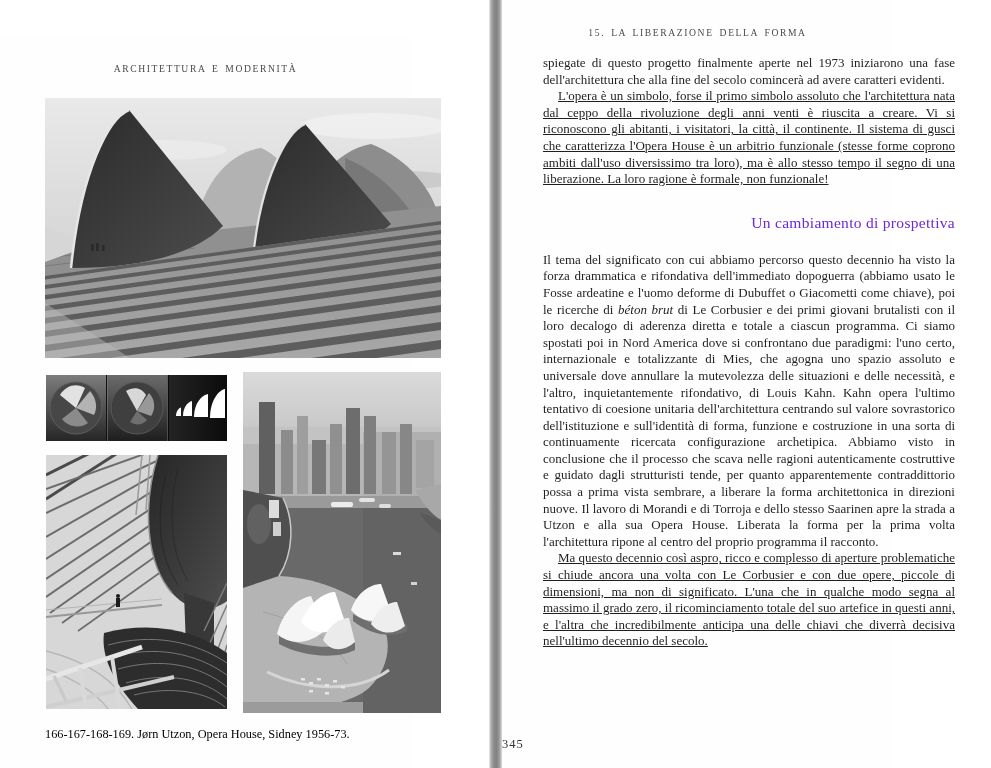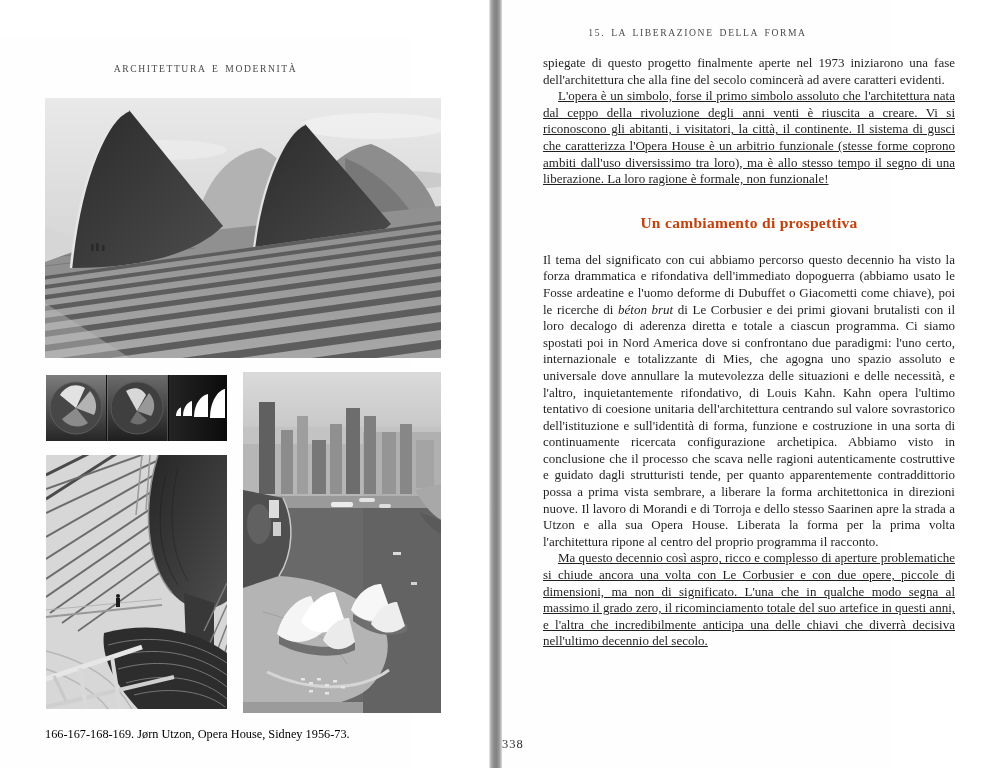--- a/index.html
+++ b/index.html
@@ -18,22 +18,22 @@
   .fig-top{left:45px;top:62px;width:396px;height:260px;}
   .fig-strip{left:46px;top:339px;width:181px;height:66px;}
   .fig-interior{left:46px;top:419px;width:181px;height:254px;}
   .fig-aerial{left:243px;top:336px;width:198px;height:341px;}
   .figure svg{display:block;width:100%;height:100%;}
   .caption{position:absolute;left:45px;top:691px;width:400px;font-size:12.3px;color:#000000;}
   .text-col{position:absolute;left:41px;top:55px;width:412px;}
   .body-para{margin:0;font-size:13px;line-height:16.6px;text-align:justify;color:#1f1f1f;
           hyphens:auto;-webkit-hyphens:auto;}
   .body-para.indent{text-indent:15px;text-decoration:underline;}
-  h2.section{font-size:15.5px;font-weight:700;text-align:center;margin:26px 0 20px;
-          color:#c2410c;letter-spacing:0.3px;}
+  h2.section{font-size:15.5px;font-weight:400;text-align:right;margin:26px 0 20px;
+          color:#6d28d9;letter-spacing:0.3px;}
 </style>
 </head>
 <body>
 
 <div class="screen">
 
   <div class="page page-left">
     <div class="running-header">ARCHITETTURA E MODERNITÀ</div>
 
     <div class="figure fig-top">
@@ -248,16 +248,16 @@
           <p class="body-para"><span>spiegate di questo progetto finalmente aperte nel 1973 iniziarono una fase dell'architettura che alla fine del secolo comincerà ad avere caratteri evidenti.</span></p>
           <p class="body-para indent"><span>L'opera è un simbolo, forse il primo simbolo assoluto che l'architettura nata dal ceppo della rivoluzione degli anni venti è riuscita a creare. Vi si riconoscono gli abitanti, i visitatori, la città, il continente. Il sistema di gusci che caratterizza l'Opera House è un arbitrio funzionale (stesse forme coprono ambiti dall'uso diversissimo tra loro), ma è allo stesso tempo il segno di una liberazione. La loro ragione è formale, non funzionale!</span></p>
         </div>
       <h2 class="section">Un cambiamento di prospettiva</h2>
       <div>
           <p class="body-para"><span>Il tema del significato con cui abbiamo percorso questo decennio ha visto la forza drammatica e rifondativa dell'immediato dopoguerra (abbiamo usato le Fosse ardeatine e l'uomo deforme di Dubuffet o Giacometti come chiave), poi le ricerche di </span><em>béton brut</em><span> di Le Corbusier e dei primi giovani brutalisti con il loro decalogo di aderenza diretta e totale a ciascun programma. Ci siamo spostati poi in Nord America dove si confrontano due paradigmi: l'uno certo, internazionale e totalizzante di Mies, che agogna uno spazio assoluto e universale dove annullare la mutevolezza delle situazioni e delle necessità, e l'altro, inquietantemente rifondativo, di Louis Kahn. Kahn opera l'ultimo tentativo di coesione unitaria dell'architettura centrando sul valore sovrastorico dell'istituzione e sull'identità di forma, funzione e costruzione in una sorta di continuamente ricercata configurazione archetipica. Abbiamo visto in conclusione che il processo che scava nelle ragioni autenticamente costruttive e guidato dagli strutturisti tende, per quanto apparentemente contraddittorio possa a prima vista sembrare, a liberare la forma architettonica in direzioni nuove. Il lavoro di Morandi e di Torroja e dello stesso Saarinen apre la strada a Utzon e alla sua Opera House. Liberata la forma per la prima volta l'architettura ripone al centro del proprio programma il racconto.</span></p>
           <p class="body-para indent"><span>Ma questo decennio così aspro, ricco e complesso di aperture problematiche si chiude ancora una volta con Le Corbusier e con due opere, piccole di dimensioni, ma non di significato. L'una che in qualche modo segna al massimo il grado zero, il ricominciamento totale del suo artefice in questi anni, e l'altra che incredibilmente anticipa una delle chiavi che diverrà decisiva nell'ultimo decennio del secolo.</span></p>
         </div>
     </div>
 
-    <div class="page-number">338</div>
+    <div class="page-number">345</div>
   </div>
 
 </div>
 
 </body></html>

